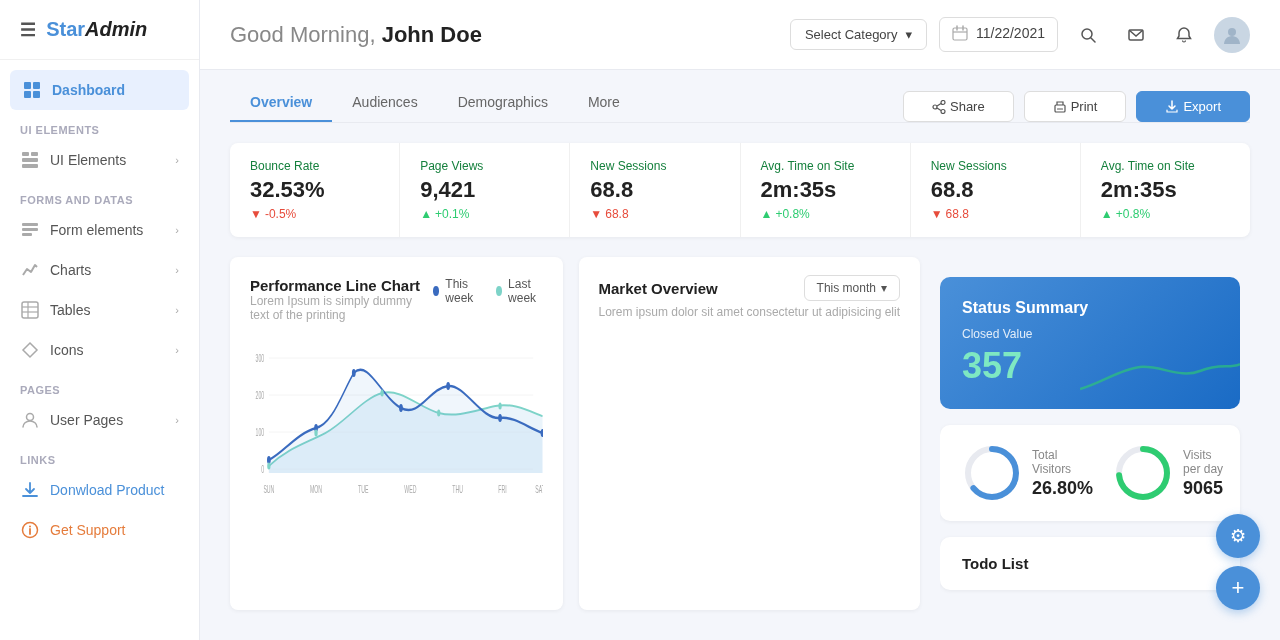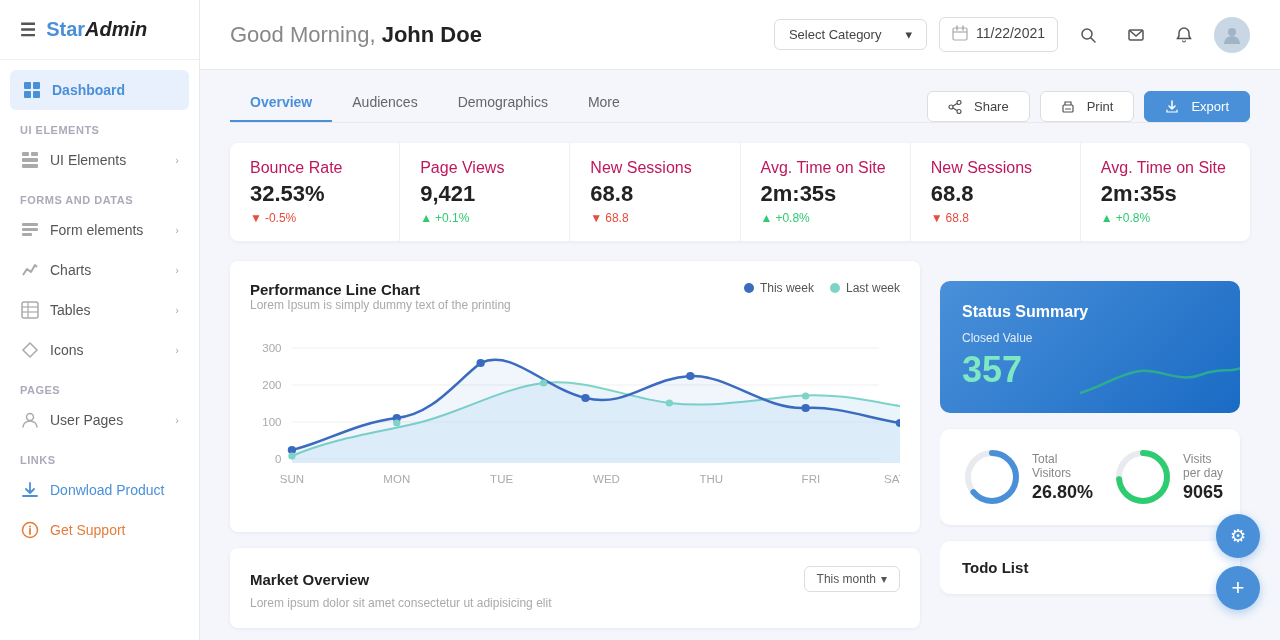--- a/index.html
+++ b/index.html
@@ -82,21 +82,21 @@
     .category-select {
       border: 1px solid #ddd;
       border-radius: 6px;
       padding: 7px 14px;
       font-size: 13px;
       background: #fff;
       color: #444;
       cursor: pointer;
       display: flex;
       align-items: flex-start;
-      gap: 24px;
+      gap: 8px;
     }
     .date-picker {
       border: 1px solid #ddd;
       border-radius: 6px;
       padding: 7px 12px;
       font-size: 14px;
       background: #fff;
       color: #444;
       display: flex;
       align-items: flex-start;
@@ -148,27 +148,27 @@
     .tab {
       padding: 10px 20px;
       font-size: 14px;
       color: #666;
       cursor: pointer;
       border-bottom: 2px solid transparent;
     }
     .tab.active { color: #4a90d9; border-bottom: 2px solid #4a90d9; font-weight: 600; }
     .tab-actions { display: flex; gap: 10px; }
     .tab-btn {
-      padding: 7px 20px;
+      padding: 7px 28px;
       border-radius: 6px;
       font-size: 13px;
       cursor: pointer;
       display: flex;
       align-items: center;
-      gap: 12px;
+      gap: 4px;
       border: 1px solid #ddd;
       background: #fff;
       color: #444;
     }
     .tab-btn.primary { background: #4a90d9; color: #fff; border-color: #4a90d9; }
 
     
     .stats-row {
       display: flex;
       gap: 0;
@@ -177,21 +177,21 @@
       border-radius: 8px;
       box-shadow: 0 1px 4px rgba(0,0,0,0.06);
       overflow: hidden;
     }
     .stat-card {
       flex: 1;
       padding: 16px 20px;
       border-right: 1px solid #f0f0f0;
     }
     .stat-card:last-child { border-right: none; }
-    .stat-label { font-size: 16px; color: #be185d; margin-bottom: 4px; }
+    .stat-label { font-size: 12px; color: #15803d; margin-bottom: 4px; }
     .stat-value { font-size: 22px; font-weight: 700; color: #222; }
     .stat-change { font-size: 12px; margin-top: 4px; display: flex; align-items: center; gap: 3px; }
     .stat-change.down { color: #e74c3c; }
     .stat-change.up { color: #2ecc71; }
     .chart-card {
       flex: 1;
       background: #fff;
       border-radius: 8px;
       box-shadow: 0 1px 4px rgba(0,0,0,0.06);
       padding: 20px;
@@ -571,21 +571,21 @@
         <div class="stat-value">2m:35s</div>
         <div class="stat-change up">
           <span>▲</span>
           <span>+0.8%</span>
         </div>
       </div>
     </div>
 
     <div style="display:flex; gap:20px;">
 
-      <div style="flex:1; display:flex; flex-direction:column; gap:16px;">
+      <div style="flex:1; display:flex; flex-direction:row; gap:16px;">
 
         <div class="chart-card">
           <div class="chart-header">
             <div>
               <div class="chart-title">Performance Line Chart</div>
               <div class="chart-subtitle">Lorem Ipsum is simply dummy text of the printing</div>
             </div>
             <div class="chart-legend">
               <div class="legend-item">
                 <div class="legend-dot" style="background:#3a6bbf"></div>

